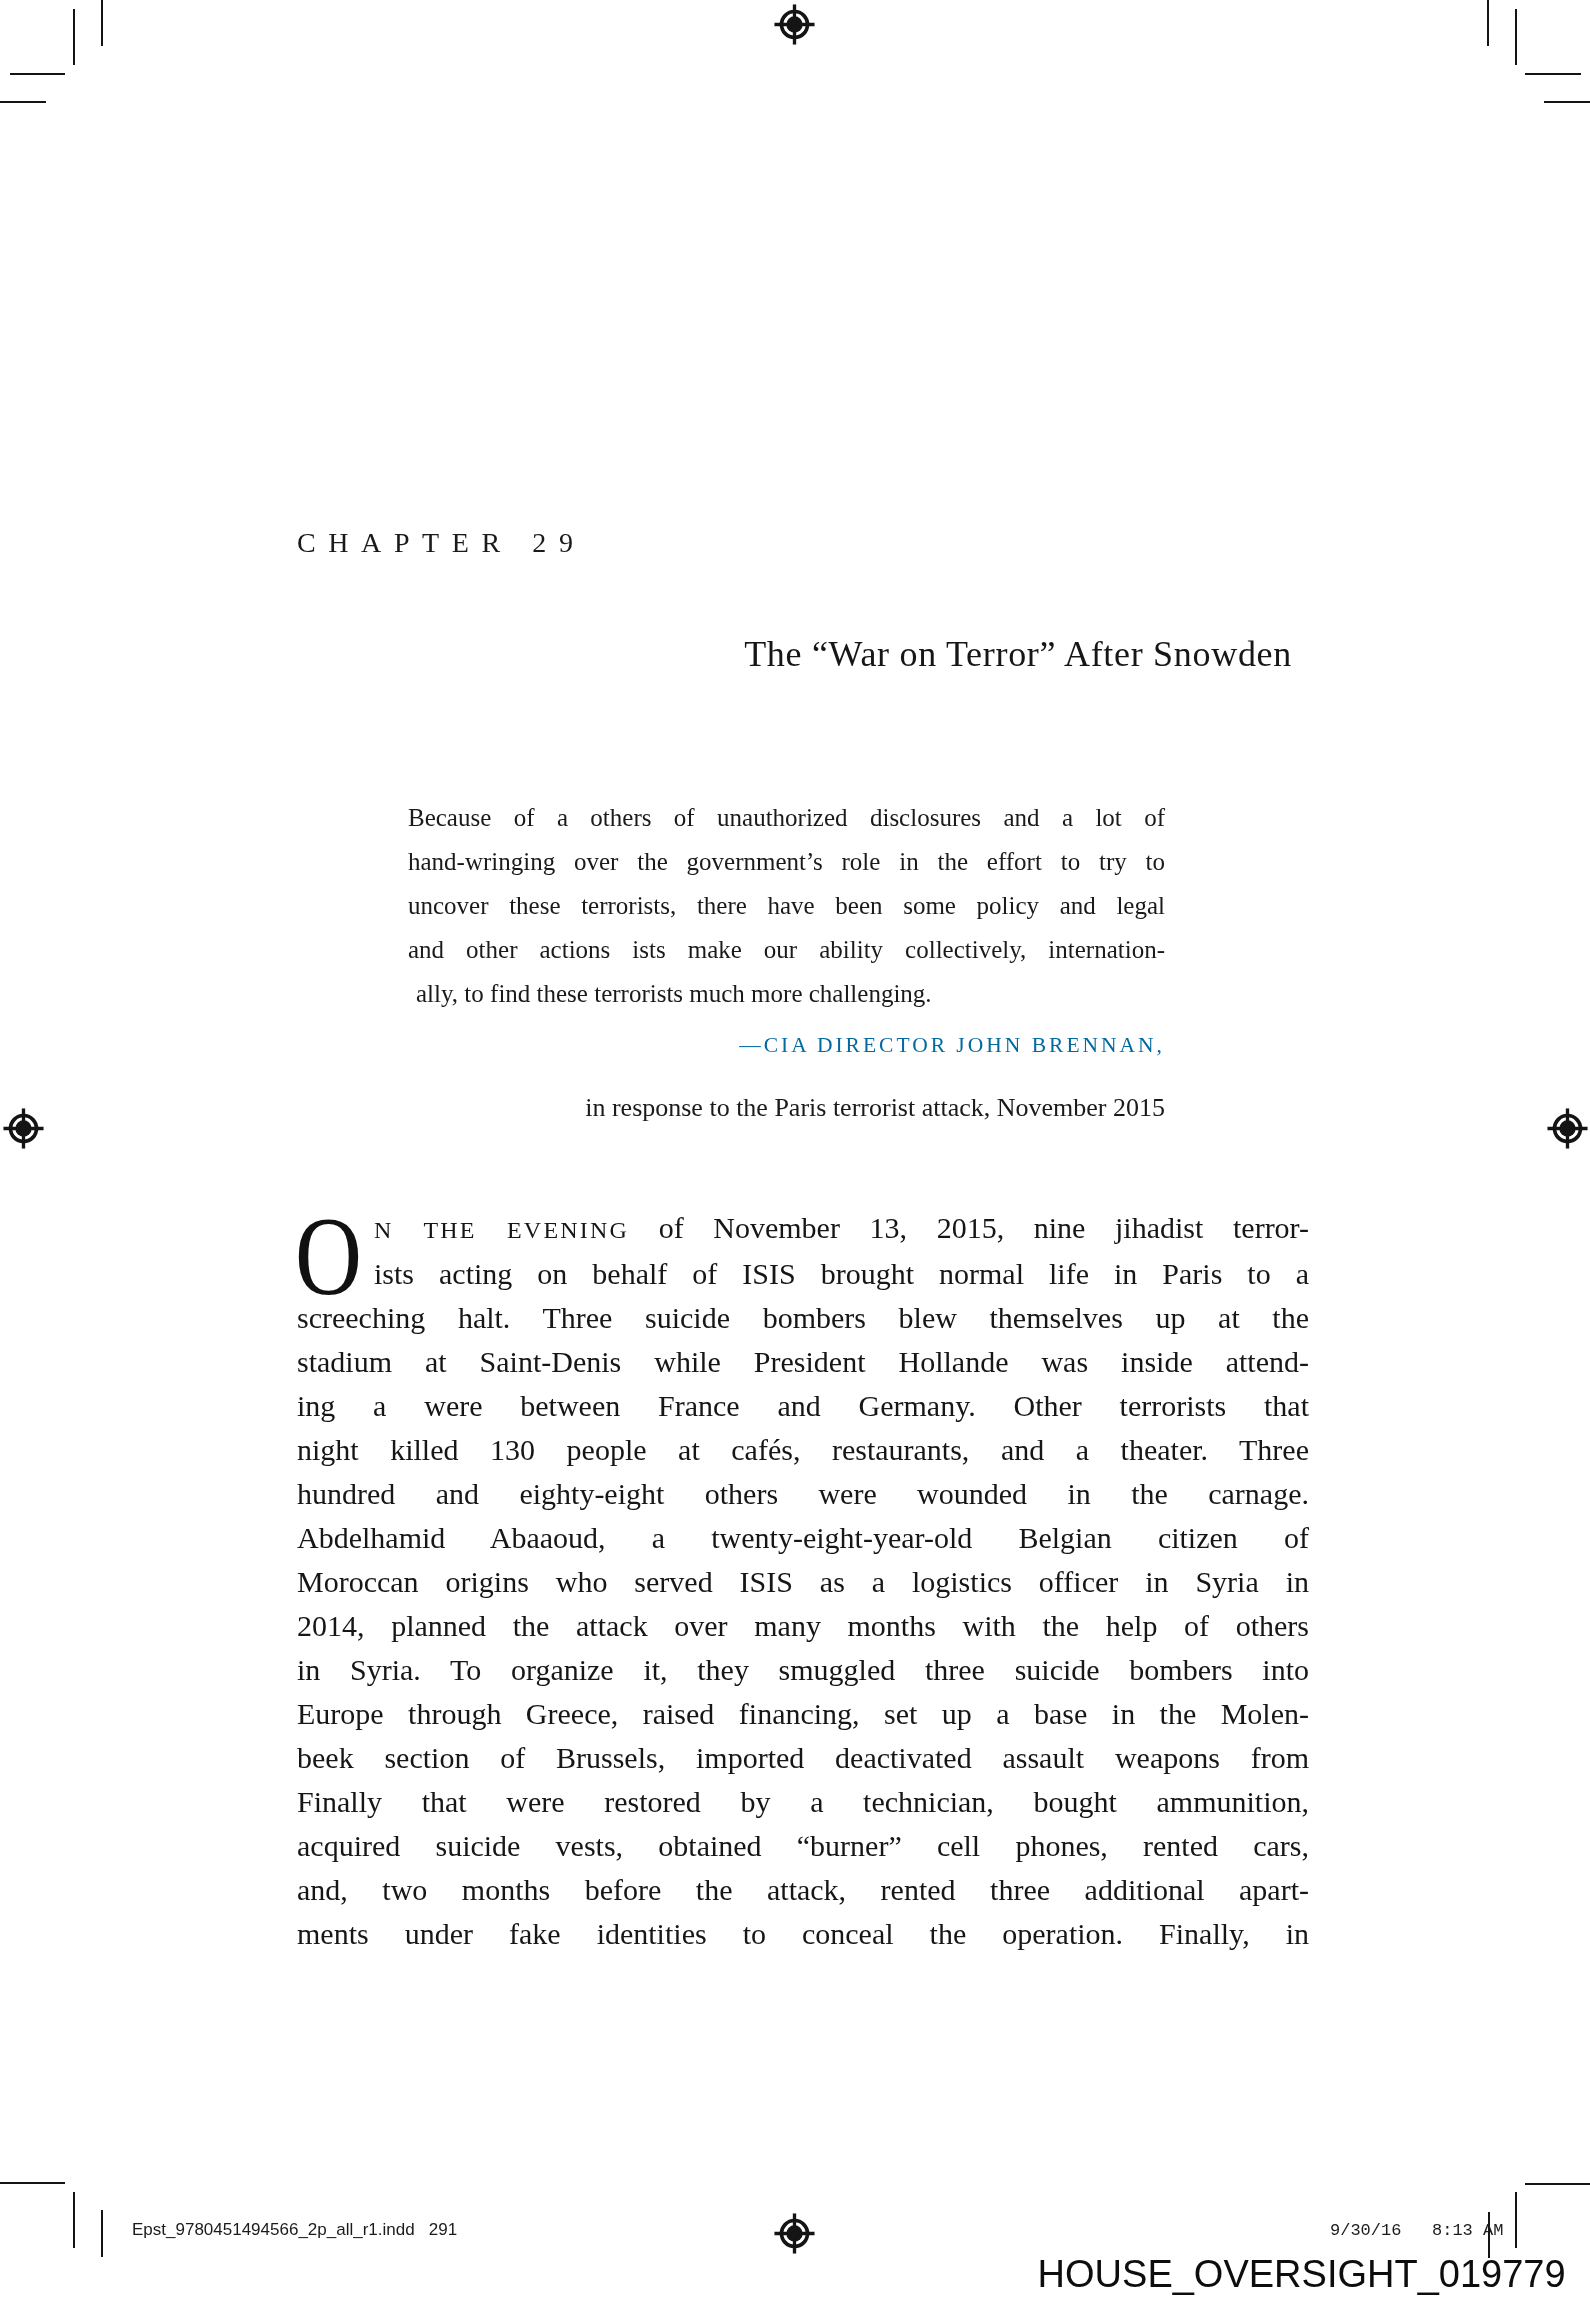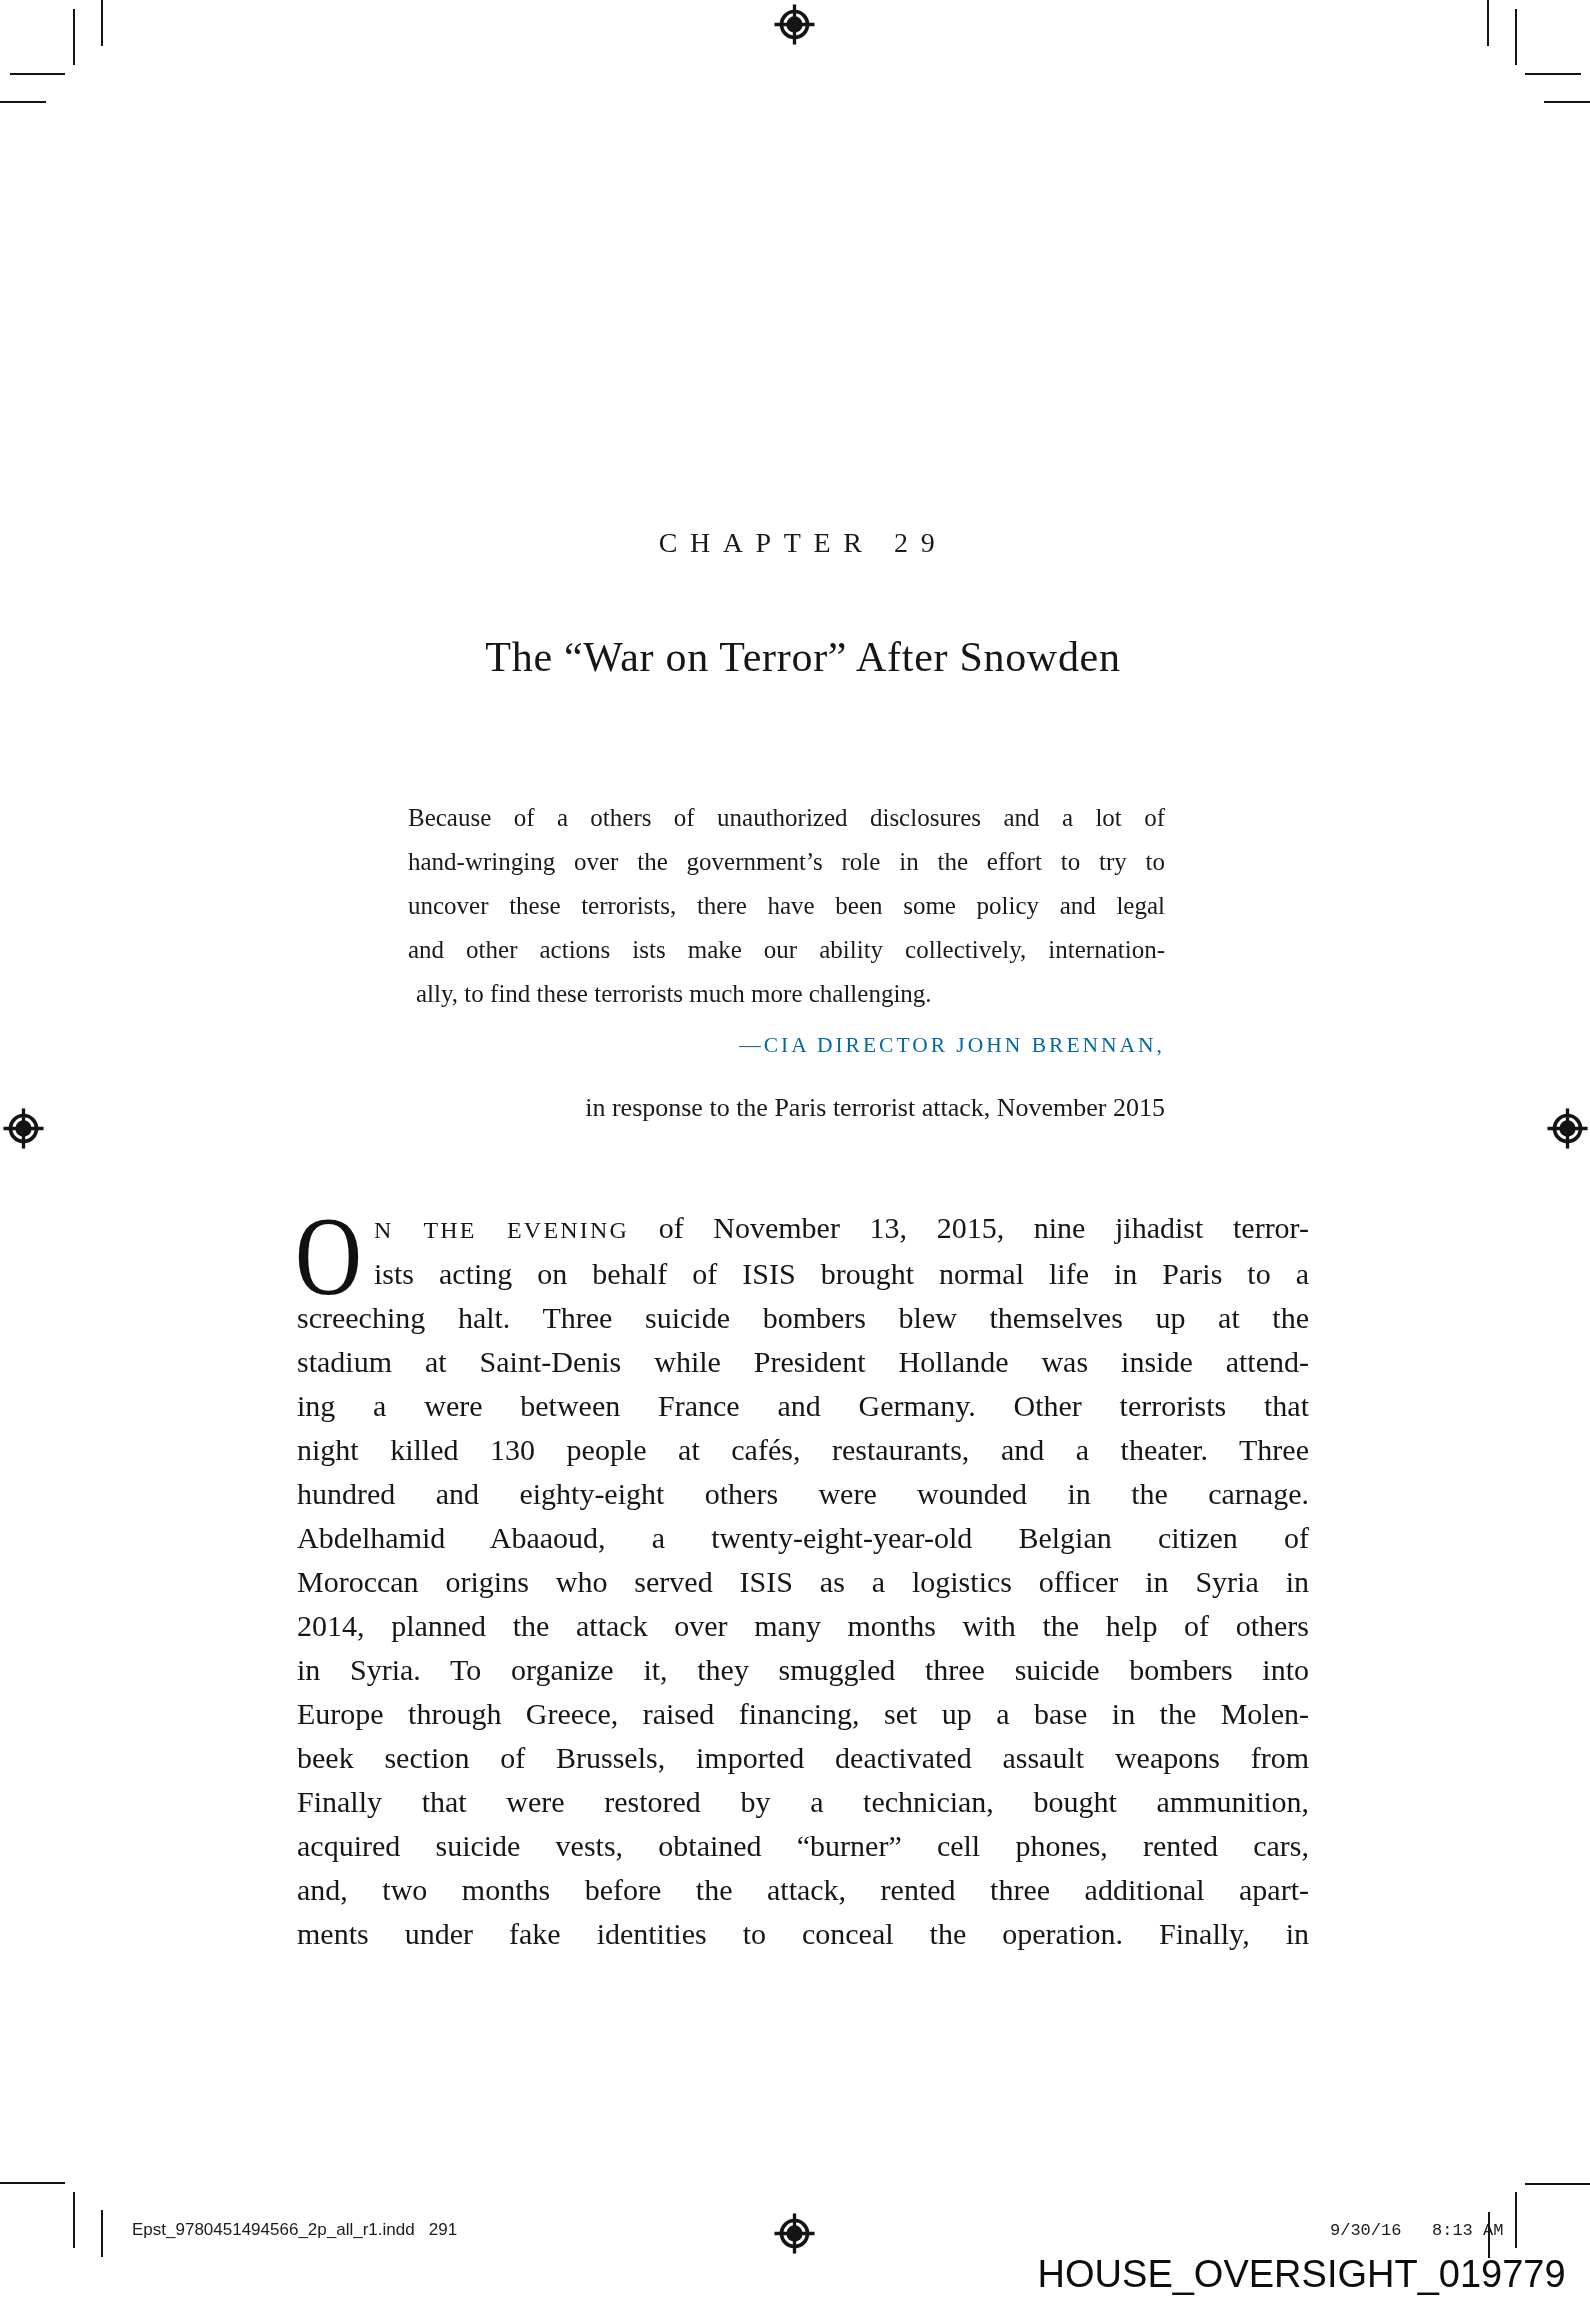--- a/index.html
+++ b/index.html
@@ -15,30 +15,29 @@
   }
 
   
   .crop { position: absolute; background: #141414; }
   .reg-mark { position: absolute; width: 49px; height: 49px; }
 
   
   .chapter-label {
     position: absolute;
     left: 297px; width: 1012px; top: 527px;
-    text-align: center;
     font-size: 28px;
     letter-spacing: 12.6px;
     color: #1a1a1a;
   }
   .chapter-title {
     position: absolute;
-    left: 297px; width: 1012px; top: 633px;
-    text-align: center;
-    font-size: 42px;
+    left: 280px; width: 1012px; top: 633px;
+    text-align: right;
+    font-size: 36px;
     font-weight: normal;
     letter-spacing: 0.7px;
     color: #161616;
   }
 
   
   .epigraph {
     position: absolute;
     left: 408px; width: 757px; top: 796px;
     font-size: 25px;

